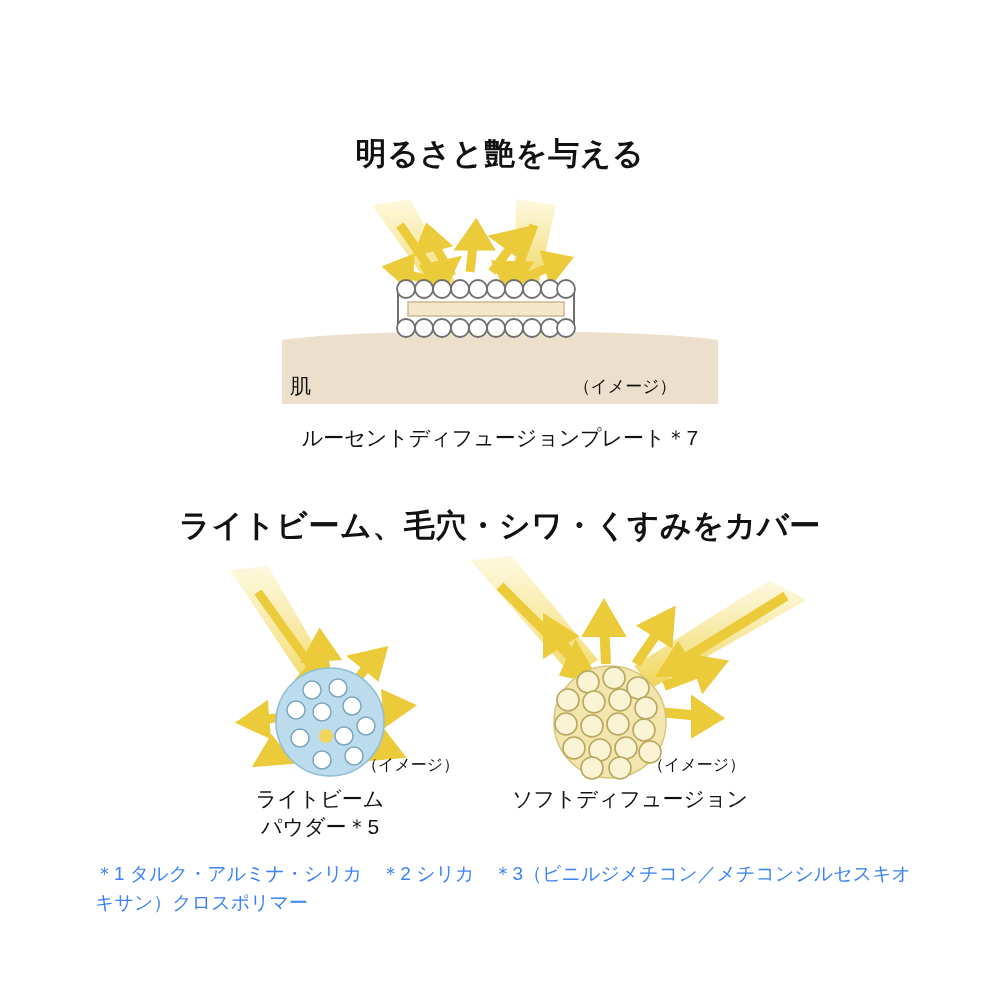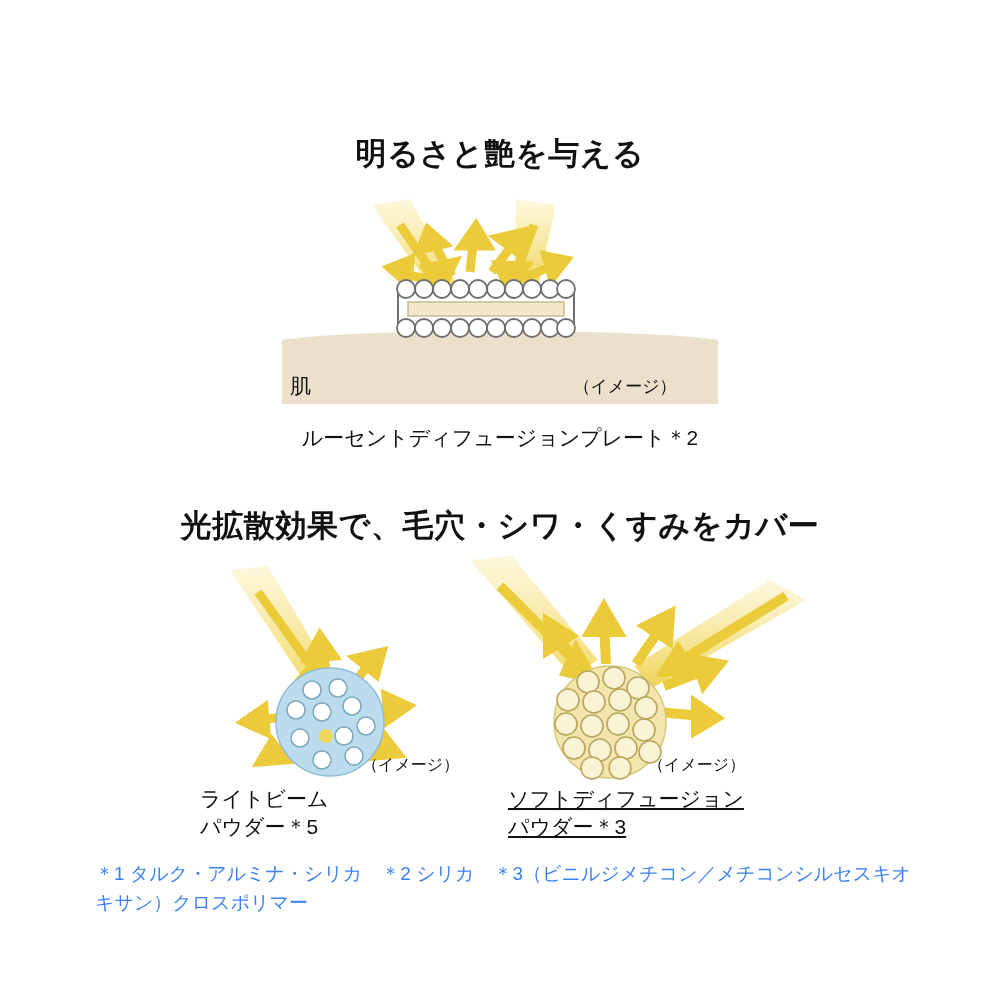--- a/index.html
+++ b/index.html
@@ -76,33 +76,32 @@
     left: 648px;
     top: 755px;
     font-size: 16px;
     width: 120px;
     text-align: left;
   }
   .powder-caption {
     position: absolute;
     font-size: 21px;
     line-height: 1.35;
-    text-align: left;
+    text-align: center;
     color: #111111;
   }
   #powder-caption-left {
     left: 200px;
     top: 785px;
     width: 240px;
   }
   #powder-caption-right {
-    left: 508px;
+    left: 490px;
     top: 785px;
     width: 280px;
-    text-decoration: underline;
   }
   .caption-line2 { display: block; }
   #footnotes {
     position: absolute;
     left: 95px;
     top: 860px;
     width: 830px;
     font-size: 19px;
     line-height: 1.5;
     color: #3b82f6;
@@ -256,32 +255,31 @@
           <circle cx="626" cy="748" r="11"></circle>
           <circle cx="650" cy="752" r="11"></circle>
         <circle cx="592" cy="768" r="11"></circle>
           <circle cx="620" cy="768" r="11"></circle>
       </g>
     </g>
   </svg>
 
   <div class="caption" id="skin-label">肌</div>
   <div class="caption" id="image-note-1">（イメージ）</div>
-  <div class="caption" id="plate-caption">ルーセントディフュージョンプレート＊2</div>
-
-  <div class="heading" id="heading-2">光拡散効果で、毛穴・シワ・くすみをカバー</div>
+  <div class="caption" id="plate-caption">ルーセントディフュージョンプレート＊7</div>
+
+  <div class="heading" id="heading-2">ライトビーム、毛穴・シワ・くすみをカバー</div>
 
   <div class="caption" id="image-note-2">（イメージ）</div>
   <div class="caption" id="image-note-3">（イメージ）</div>
 
   <div class="powder-caption" id="powder-caption-left">
     <span>ライトビーム</span>
     <span class="caption-line2">パウダー＊5</span>
   </div>
 
   <div class="powder-caption" id="powder-caption-right">
     <span>ソフトディフュージョン</span>
-    <span class="caption-line2">パウダー＊3</span>
   </div>
 
   <div id="footnotes">＊1 タルク・アルミナ・シリカ　＊2 シリカ　＊3（ビニルジメチコン／メチコンシルセスキオキサン）クロスポリマー</div>
 
 </div>
 
 </body></html>

